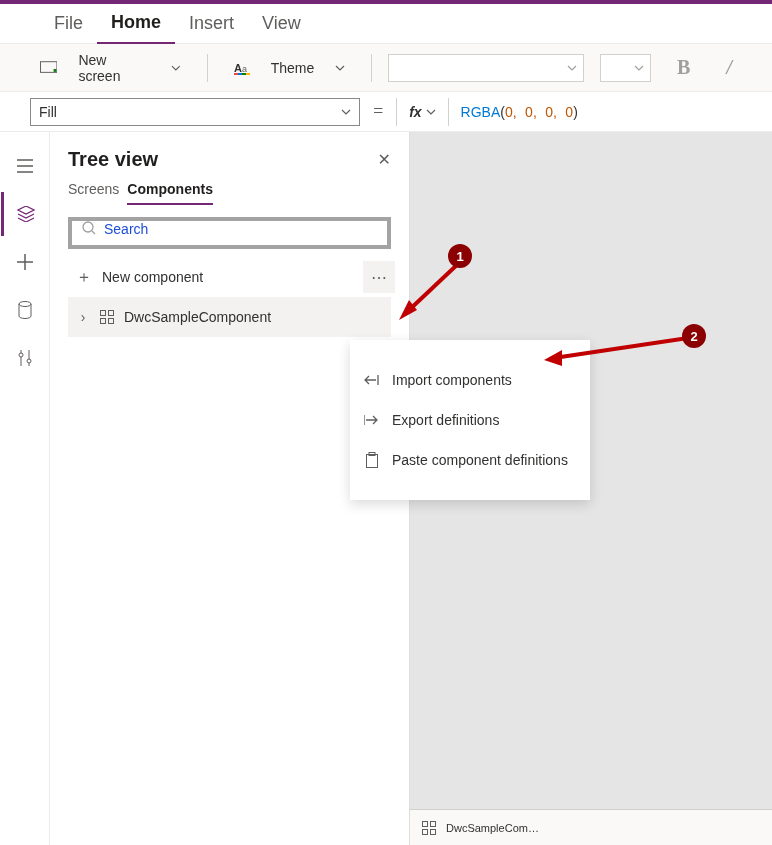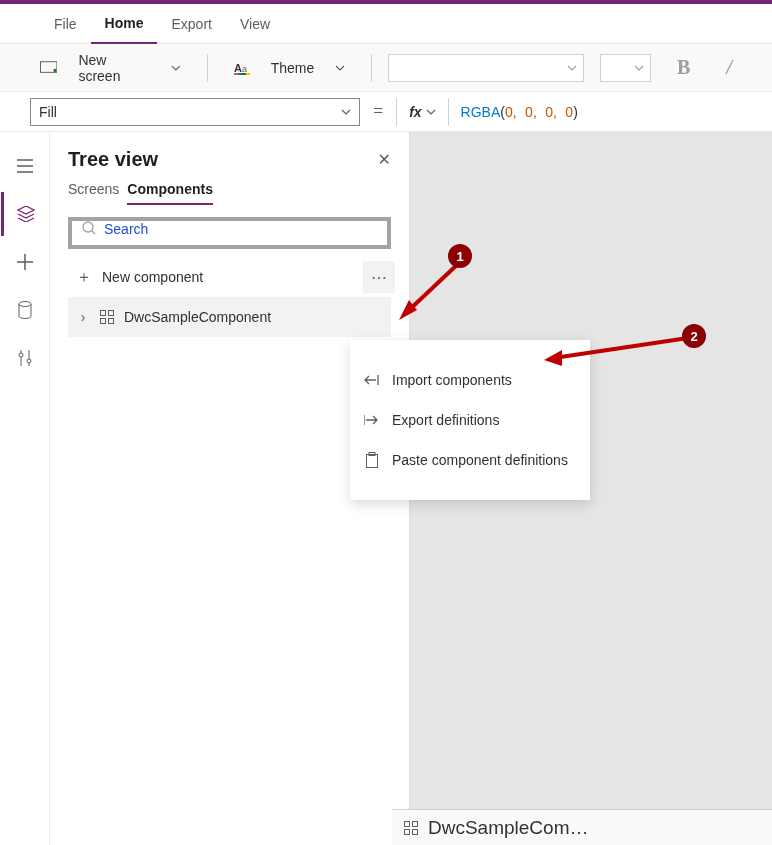--- a/index.html
+++ b/index.html
@@ -1,21 +1,21 @@
 <!DOCTYPE html>
 <html><head>
 <meta charset="utf-8">
 <style>
 * { box-sizing: border-box; margin: 0; padding: 0; font-family: "Segoe UI", -apple-system, sans-serif; }
 body { width: 772px; height: 845px; background: #fff; overflow: hidden; color: #323130; position: relative; }
 
 .purple-bar { height: 4px; background: #742774; }
 
 .menu-bar { height: 40px; display: flex; align-items: center; padding-left: 40px; background: #fff; border-bottom: 1px solid #edebe9; }
-.menu-item { padding: 0 14px; font-size: 14px; color: #605e5c; cursor: pointer; height: 40px; display: flex; align-items: center; }
+.menu-item { padding: 0 14px; font-size: 18px; color: #605e5c; cursor: pointer; height: 40px; display: flex; align-items: center; }
 .menu-item.active { color: #201f1e; font-weight: 600; border-bottom: 2px solid #742774; }
 
 .toolbar { height: 48px; display: flex; align-items: center; padding: 0 30px; background: #faf9f8; gap: 16px; border-bottom: 1px solid #edebe9; }
 .tb-group { display: flex; align-items: center; gap: 21px; padding: 4px 10px; cursor: pointer; color: #323130; font-size: 14px; }
 .divider { width: 1px; height: 28px; background: #d2d0ce; }
 .dropdown-box { width: 200px; height: 28px; border: 1px solid #d2d0ce; background: #fff; display: flex; align-items: center; justify-content: flex-end; padding: 0 6px; }
 .small-dd { width: 52px; }
 .tb-letter { font-size: 20px; font-weight: 700; color: #a19f9d; font-family: Georgia, serif; padding: 0 10px; }
 
 .formula-bar { height: 40px; display: flex; align-items: center; padding: 0 30px; gap: 12px; border-bottom: 1px solid #edebe9; }
@@ -49,39 +49,39 @@
 .row.sel { background: #f3f2f1; }
 .row .chev { width: 14px; text-align: center; color: #605e5c; }
 .plus { color: #605e5c; font-size: 16px; font-weight: 300; }
 .more-btn { width: 32px; height: 32px; display: flex; align-items: center; justify-content: center; color: #605e5c; font-size: 16px; cursor: pointer; background: #f3f2f1; position: absolute; right: -4px; }
 
 .canvas { flex: 1; background: #e5e5e5; position: relative; }
 .context-menu { position: absolute; left: 350px; top: 340px; width: 240px; background: #fff; box-shadow: 0 4px 12px rgba(0,0,0,0.15); padding: 20px 0; z-index: 10; }
 .ctx-item { height: 40px; display: flex; align-items: center; padding: 0 14px; gap: 12px; font-size: 14px; color: #323130; cursor: pointer; }
 .ctx-icon { width: 16px; color: #605e5c; }
 
-.status-bar { position: absolute; bottom: 0; left: 392px; right: 0; height: 36px; border-top: 1px solid #d2d0ce; display: flex; align-items: center; padding: 0 12px; gap: 10px; background: #faf9f8; font-size: 19px; color: #323130; }
+.status-bar { position: absolute; bottom: 0; left: 410px; right: 0; height: 36px; border-top: 1px solid #d2d0ce; display: flex; align-items: center; padding: 0 12px; gap: 10px; background: #faf9f8; font-size: 11px; color: #323130; }
 
 .chev-icon { width: 10px; height: 10px; }
 
 
 .callout { position: absolute; z-index: 20; }
 .badge { width: 24px; height: 24px; border-radius: 50%; background: #8b0000; color: #fff; font-weight: 700; font-size: 13px; display: flex; align-items: center; justify-content: center; }
 .arrow-line { stroke: #c00000; stroke-width: 4; fill: none; }
 .arrow-head { fill: #c00000; }
 </style>
 </head>
 <body>
 
 <div class="purple-bar"></div>
 
 <div class="menu-bar">
   <div class="menu-item">File</div>
   <div class="menu-item active">Home</div>
-  <div class="menu-item">Export</div>
+  <div class="menu-item">Insert</div>
   <div class="menu-item">View</div>
 </div>
 
 <div class="toolbar">
   <div class="tb-group">
     <svg width="18" height="14" viewBox="0 0 18 14">
         <rect x="0.5" y="0.5" width="17" height="11" fill="none" stroke="#605e5c"></rect>
         <rect x="14" y="8" width="3" height="3" fill="#107c10"></rect>
       </svg>
     <span>New screen</span>

